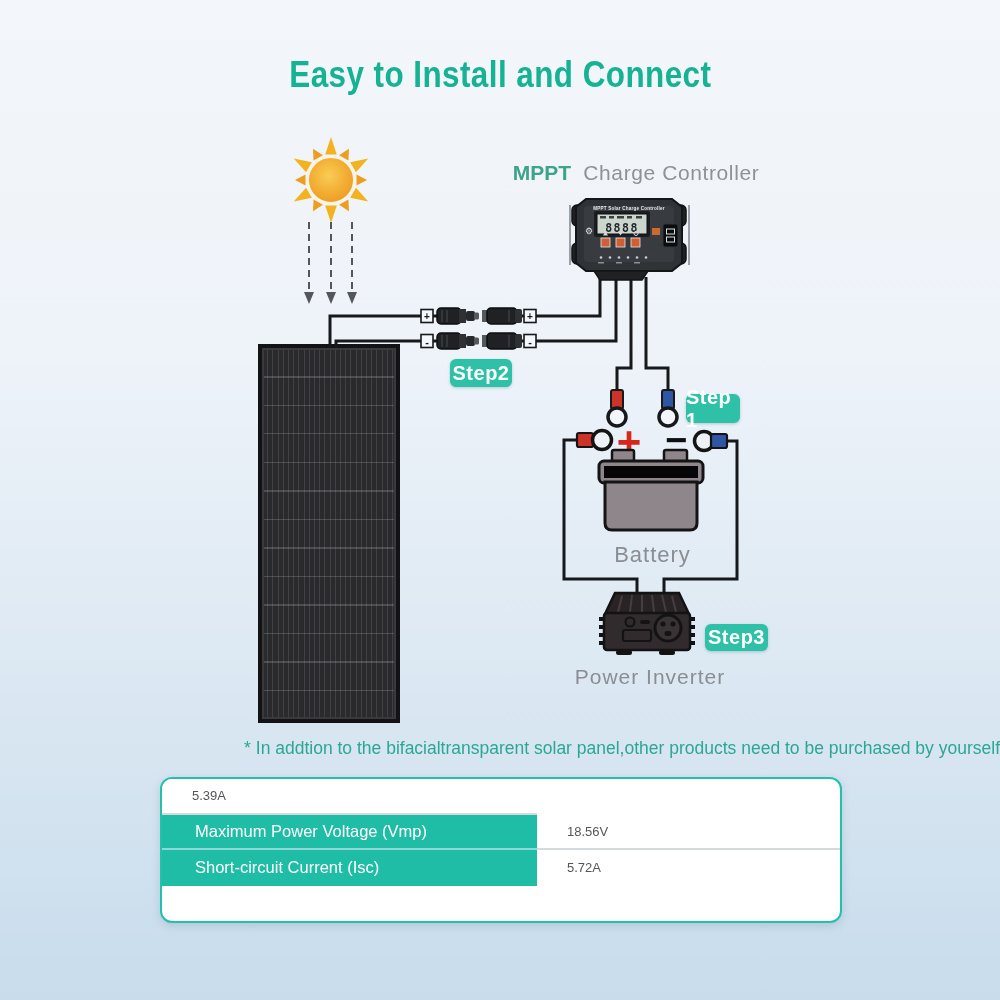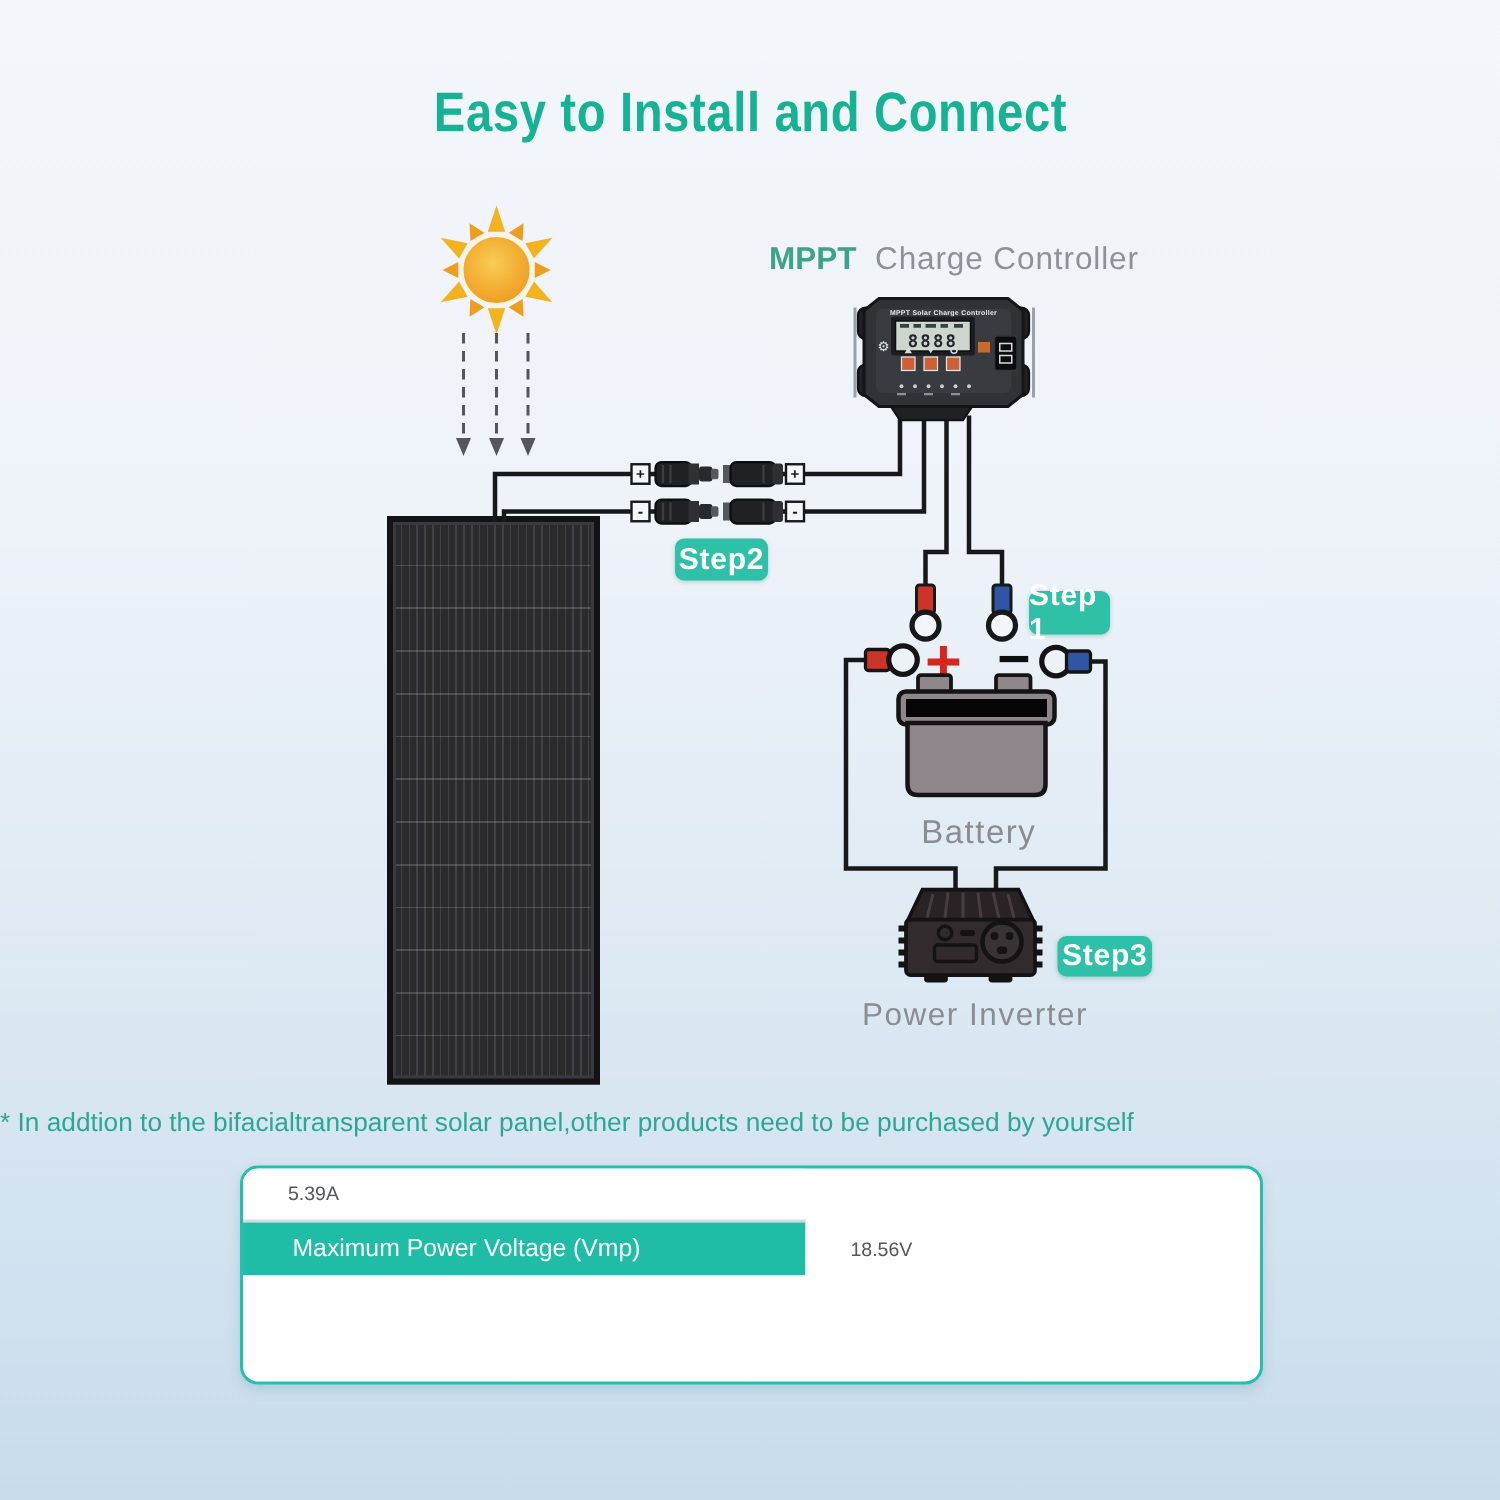--- a/index.html
+++ b/index.html
@@ -35,21 +35,21 @@
   }
   #badge-step2{left:450px;top:359px;width:62px;height:28px;}
   #badge-step1{left:686px;top:394px;width:54px;height:29px;}
   #badge-step3{left:705px;top:624px;width:63px;height:27px;}
   .dev-label{
     position:absolute;text-align:center;color:#8b8d92;letter-spacing:1px;font-weight:400;
   }
   #battery-label{left:575px;top:542px;width:155px;font-size:22px;}
   #inverter-label{left:555px;top:665px;width:190px;font-size:21px;}
   .footnote{
-    top:738px;left:0;right:0;text-align:left;font-size:17.5px;color:#2ba794;
+    top:738px;left:0;right:0;text-align:right;font-size:17.5px;color:#2ba794;
   }
   .spec-table{
     left:160px;top:777px;width:678px;height:142px;
     border:2px solid #25c0ab;border-radius:12px;overflow:hidden;background:#fff;
     box-shadow:0 3px 8px rgba(90,130,160,.25);
     display:grid;grid-template-rows:repeat(4,1fr);
   }
   .spec-row{display:grid;grid-template-columns:375px 1fr;}
   .spec-row .lbl{
     background:#1fbda6;color:#fff;display:flex;align-items:center;
@@ -290,15 +290,19 @@
   <div class="abs footnote">* In addtion to the bifacialtransparent solar panel,other products need to be purchased by yourself</div>
 
   <div class="abs spec-table">
     <div class="spec-row">
       <div class="val">5.39A</div>
     </div>
     <div class="spec-row">
       <div class="lbl">Maximum Power Voltage (Vmp)</div>
       <div class="val">18.56V</div>
     </div>
+    <div class="spec-row">
+      <div class="lbl">Short-circuit Current (Isc)</div>
+      <div class="val">5.72A</div>
+    </div>
   </div>
 
 </div>
 
 </body></html>

